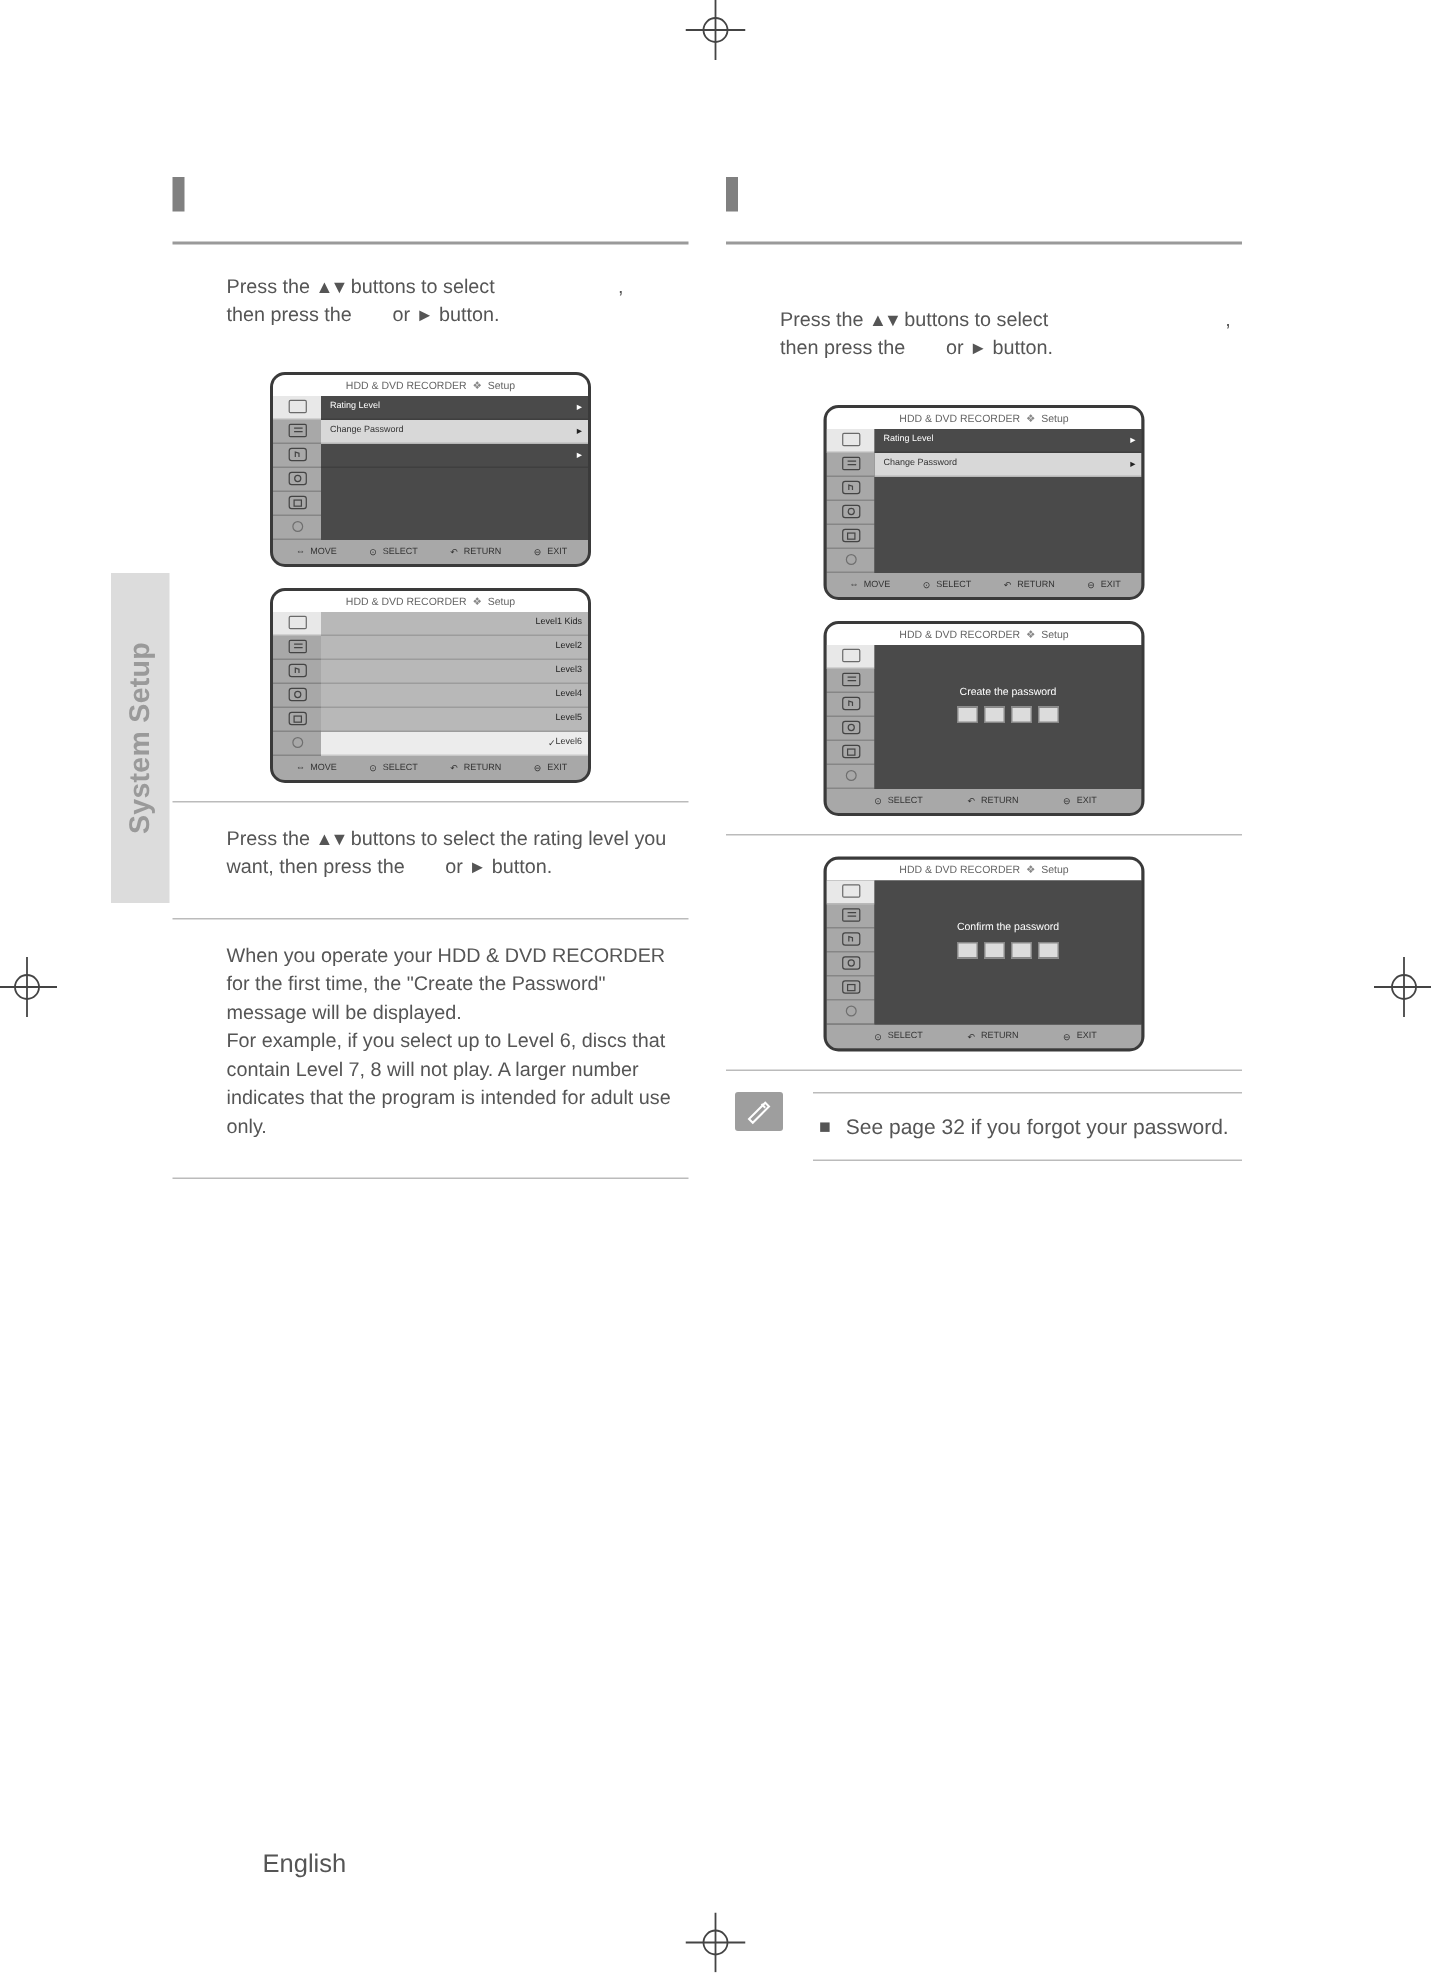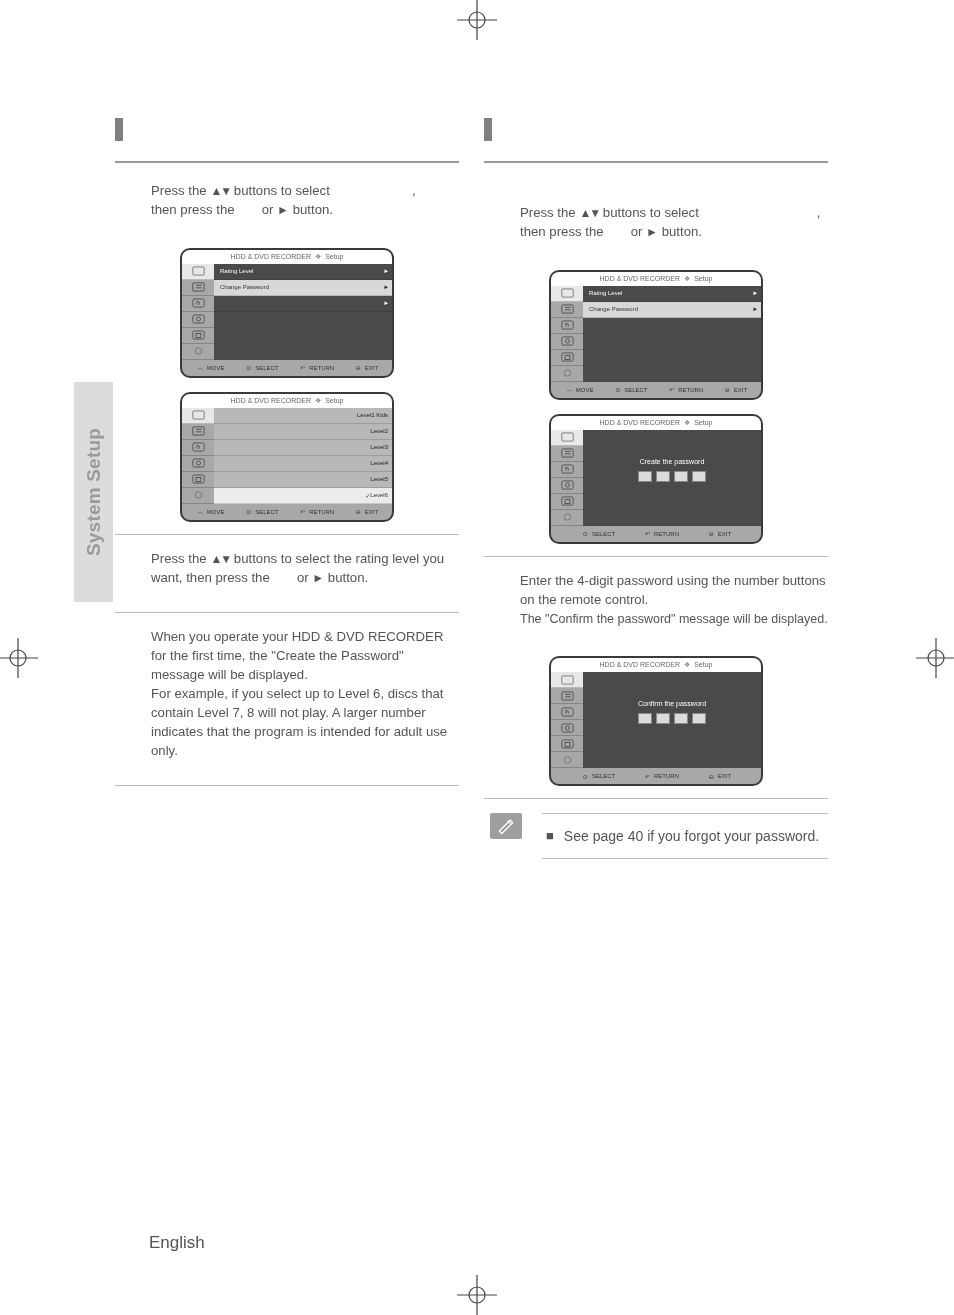--- a/index.html
+++ b/index.html
@@ -225,21 +225,21 @@
   }
 
   .osd-list-col .osd-row { font-size: 6px; }
 
   .footer {
     position: absolute;
     left: 118px;
     bottom: 62px;
     display: flex;
     align-items: baseline;
-    gap: 0;
+    gap: 26px;
     color: #555;
   }
   .footer .pageno { color: #fff; font-size: 18px; font-weight: bold; }
   .footer .lang { font-size: 17px; }
 
   .arrow-ud { display: inline-block; font-size: 12px; letter-spacing: -2px; }
   .arrow-r  { display: inline-block; font-size: 12px; }
   .ok-word  { color: #fff; font-weight: bold; }
 </style>
 </head>
@@ -646,27 +646,20 @@
           </div>
         <div class="fbtn">
             <span class="glyph">⊖</span>
             <span>EXIT</span>
           </div>
       </div>
     </div>
 
     <hr class="step-rule">
 
-    <div class="step">
-      <div class="step-num">4</div>
-      <div class="step-body">
-        <span>Enter the 4-digit password using the number buttons on the remote control.</span><br>
-        <span style="font-size:12.5px;">The "Confirm the password" message will be displayed.</span>
-      </div>
-    </div>
 
     <div class="osd">
       <div class="osd-title">
         <span>HDD &amp; DVD RECORDER</span>&nbsp;&nbsp;<span class="diamond">❖</span>&nbsp;&nbsp;<span>Setup</span>
       </div>
       <div class="osd-body">
         <div class="osd-side">
           <div class="osd-side-row active">
               <svg viewBox="0 0 16 12">
                 <rect x="1" y="1" width="14" height="10" rx="1" fill="none" stroke="#555"></rect>
@@ -741,21 +734,21 @@
               <g fill="none" stroke="#fff" stroke-width="1.6">
                 <path d="M4 18l3 3 13-13-3-3L4 18z"></path>
                 <path d="M14 6l3 3"></path>
               </g>
             </svg>
         </div>
         <div class="note-badge-word">NOTE</div>
       </div>
       <div class="note-box">
         <span class="note-bullet">■</span>
-        <span>See page 40 if you forgot your password.</span>
+        <span>See page 32 if you forgot your password.</span>
       </div>
     </div>
 
   </div>
 
   <div class="footer">
     <span class="pageno">44 -</span>
     <span class="lang">English</span>
   </div>
 </div>

